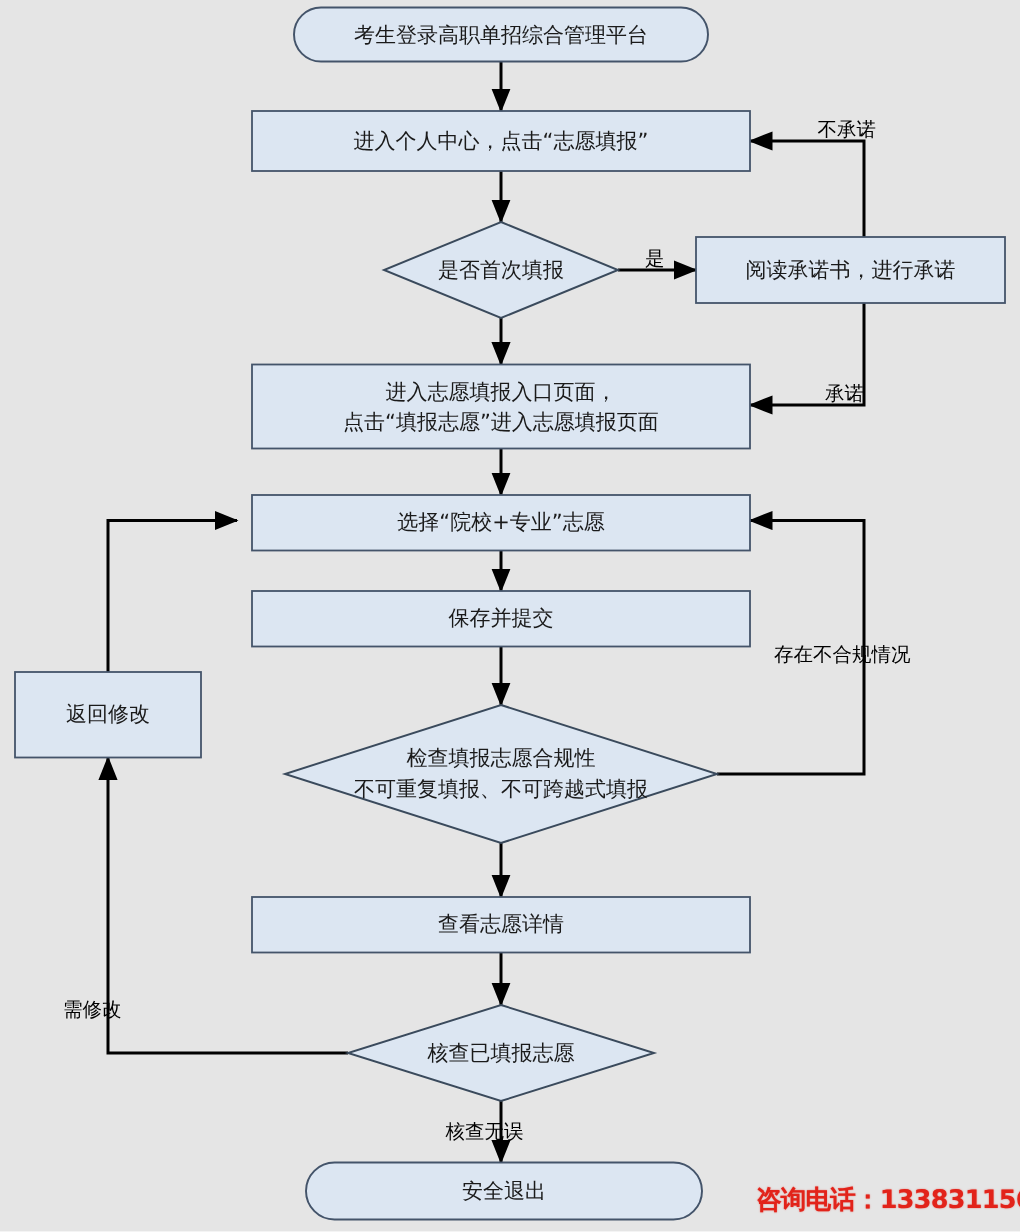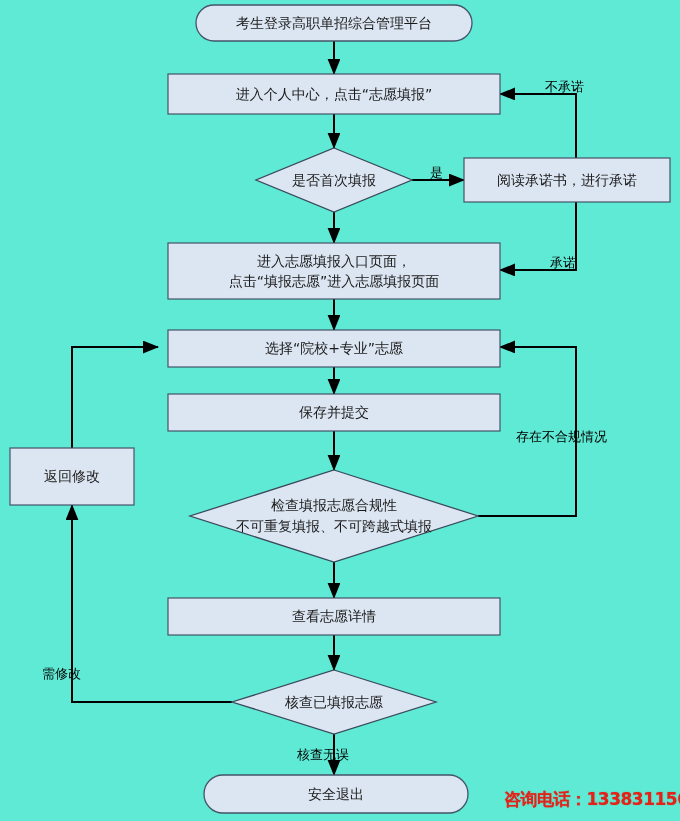--- a/index.html
+++ b/index.html
@@ -7,21 +7,21 @@
     padding: 0;
     background: #ffffff;
   }
   body {
     font-family: "DejaVu Sans", "Liberation Sans", sans-serif;
   }
   #flow-root {
     position: relative;
     width: 680px;
     height: 821px;
-    background: #5eead4;
+    background: #e5e5e5;
     overflow: hidden;
   }
   svg#flow-svg {
     position: absolute;
     left: 0;
     top: 0;
     width: 680px;
     height: 821px;
   }
   .node-shape {

